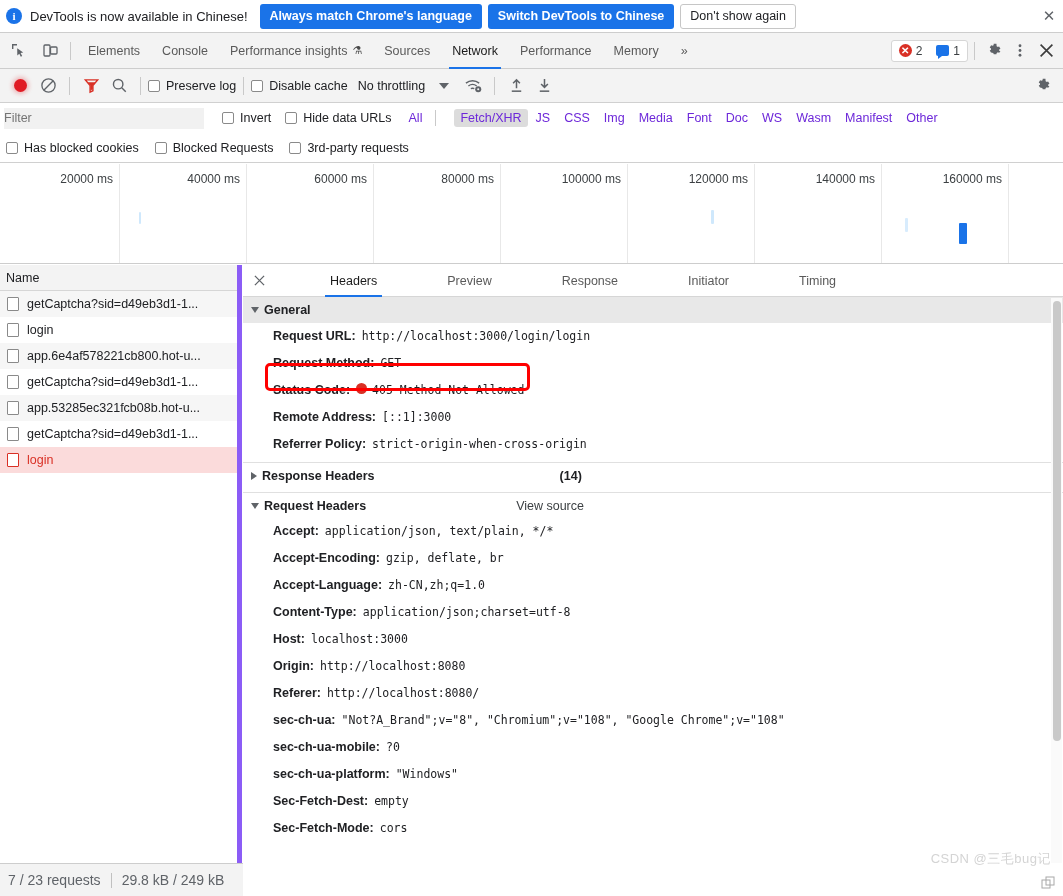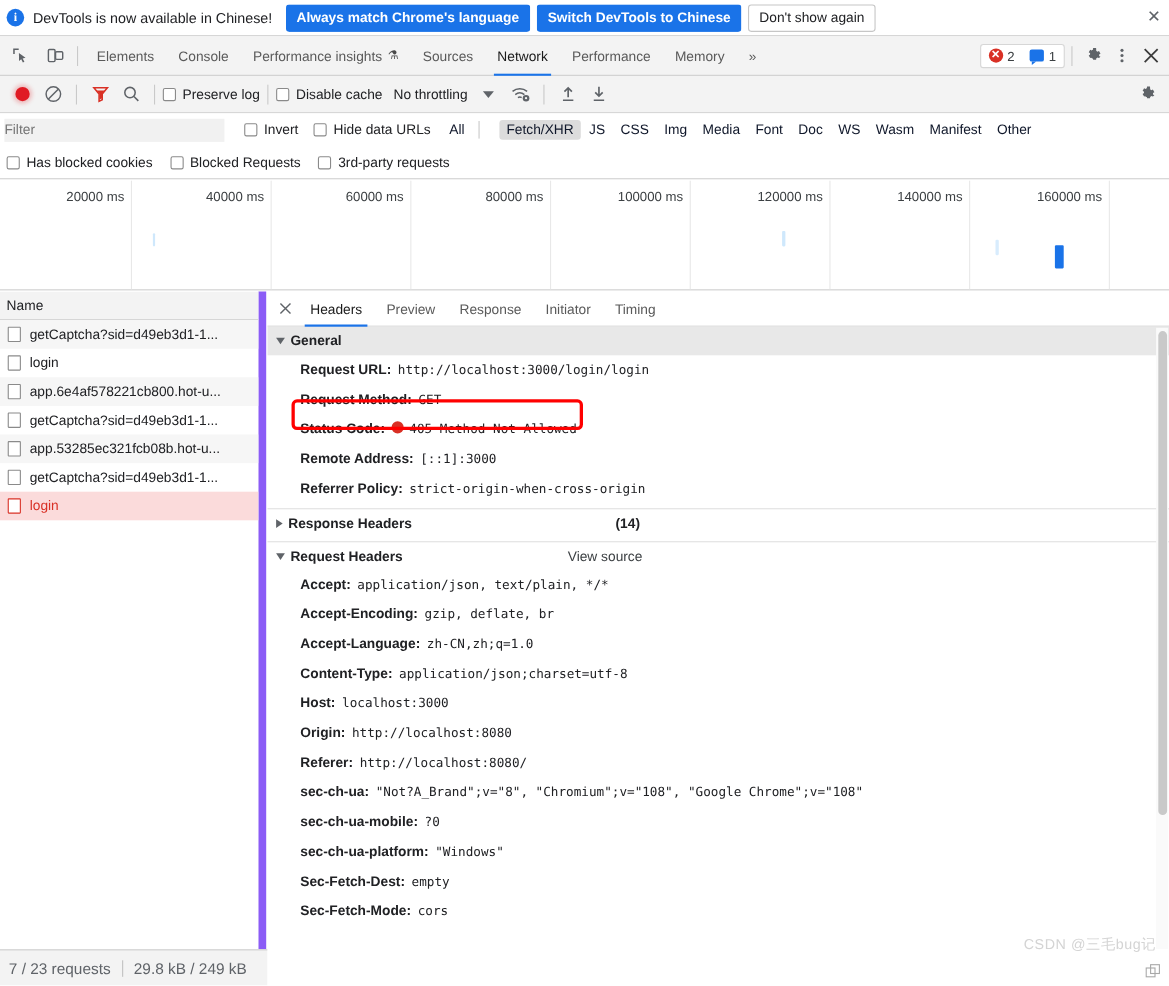--- a/index.html
+++ b/index.html
@@ -133,21 +133,21 @@
     background: #ffffff; display: flex; align-items: center;
   }
   .filter-input {
     width: 200px; height: 21px; margin-left: 4px; border: none;
     background: #f1f1f1; font-size: 12.5px; color: #5f6368;
     padding: 0 0; font-family: "Liberation Sans", sans-serif; outline: none;
   }
   .filter-input::placeholder { color: #747474; }
   .fb-gap { width: 18px; }
   .ftype {
-    font-size: 12.5px; color: #0f172a; padding: 2px 6px; margin: 0 1px;
+    font-size: 12.5px; color: #6d28d9; padding: 2px 6px; margin: 0 1px;
     border-radius: 3px; cursor: pointer; white-space: nowrap;
   }
   .ftype.active { background: #dcdcdc; margin-left: 12px; }
   .fb-divider { width: 1px; height: 16px; background: #c9c9c9; margin: 0 6px; }
 
   
   .filterbar2 {
     position: absolute; left: 0; top: 133px; width: 1063px; height: 30px;
     background: #ffffff; display: flex; align-items: center;
     padding-left: 6px; border-bottom: 1px solid #d0d0d0;
@@ -164,21 +164,21 @@
   }
   .ov-label {
     position: absolute; top: 8px; font-size: 12px; color: #3c4043;
     transform: translateX(-100%); padding-right: 6px; white-space: nowrap;
   }
   .ov-bar { position: absolute; border-radius: 1px; }
 
   
   .reqpanel {
     position: absolute; left: 0; top: 265px; width: 242px; height: 598px;
-    background: #ffffff; border-right: 7px solid #8b5cf6; overflow: hidden;
+    background: #ffffff; border-right: 5px solid #8b5cf6; overflow: hidden;
   }
   .req-header {
     height: 26px; background: #f3f3f3; border-bottom: 1px solid #d6d6d6;
     display: flex; align-items: center; padding-left: 6px;
     font-size: 12.5px; color: #202124;
   }
   .req-row {
     height: 26px; display: flex; align-items: center; padding-left: 7px;
     font-size: 12.5px; color: #202124; cursor: pointer;
     border-bottom: 1px solid transparent; white-space: nowrap; overflow: hidden;
@@ -192,21 +192,21 @@
   .req-row.err .req-icon { border-color: #d93025; }
   .req-name { overflow: hidden; text-overflow: ellipsis; }
 
   
   .details {
     position: absolute; left: 243px; top: 265px; width: 820px; height: 598px;
     background: #ffffff; overflow: hidden;
   }
   .det-tabs {
     height: 32px; border-bottom: 1px solid #d6d6d6; display: flex;
-    align-items: center; background: #fff; padding-left: 4px;
+    align-items: center; background: #fff; padding-left: 4px; gap: 48px;
   }
   .det-close {
     width: 24px; height: 24px; display: flex; align-items: center;
     justify-content: center; color: #5f6368; font-size: 14px; cursor: pointer;
   }
   .det-tab {
     position: relative; height: 32px; display: flex; align-items: center;
     padding: 0 11px; font-size: 12.5px; color: #5a5a5a; cursor: pointer;
   }
   .det-tab.active { color: #1a1a1a; }

